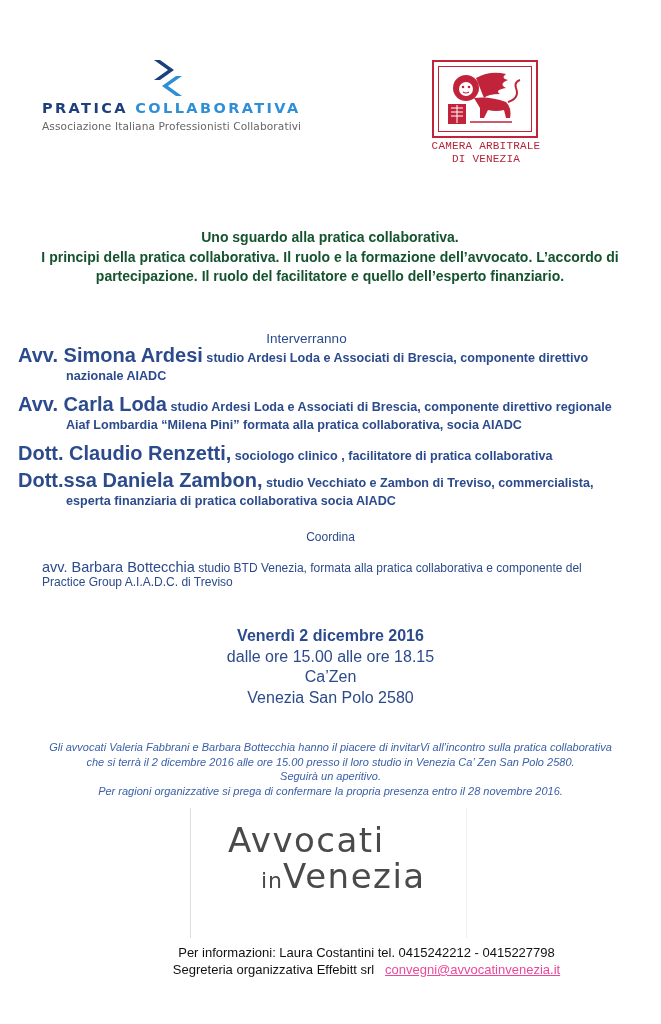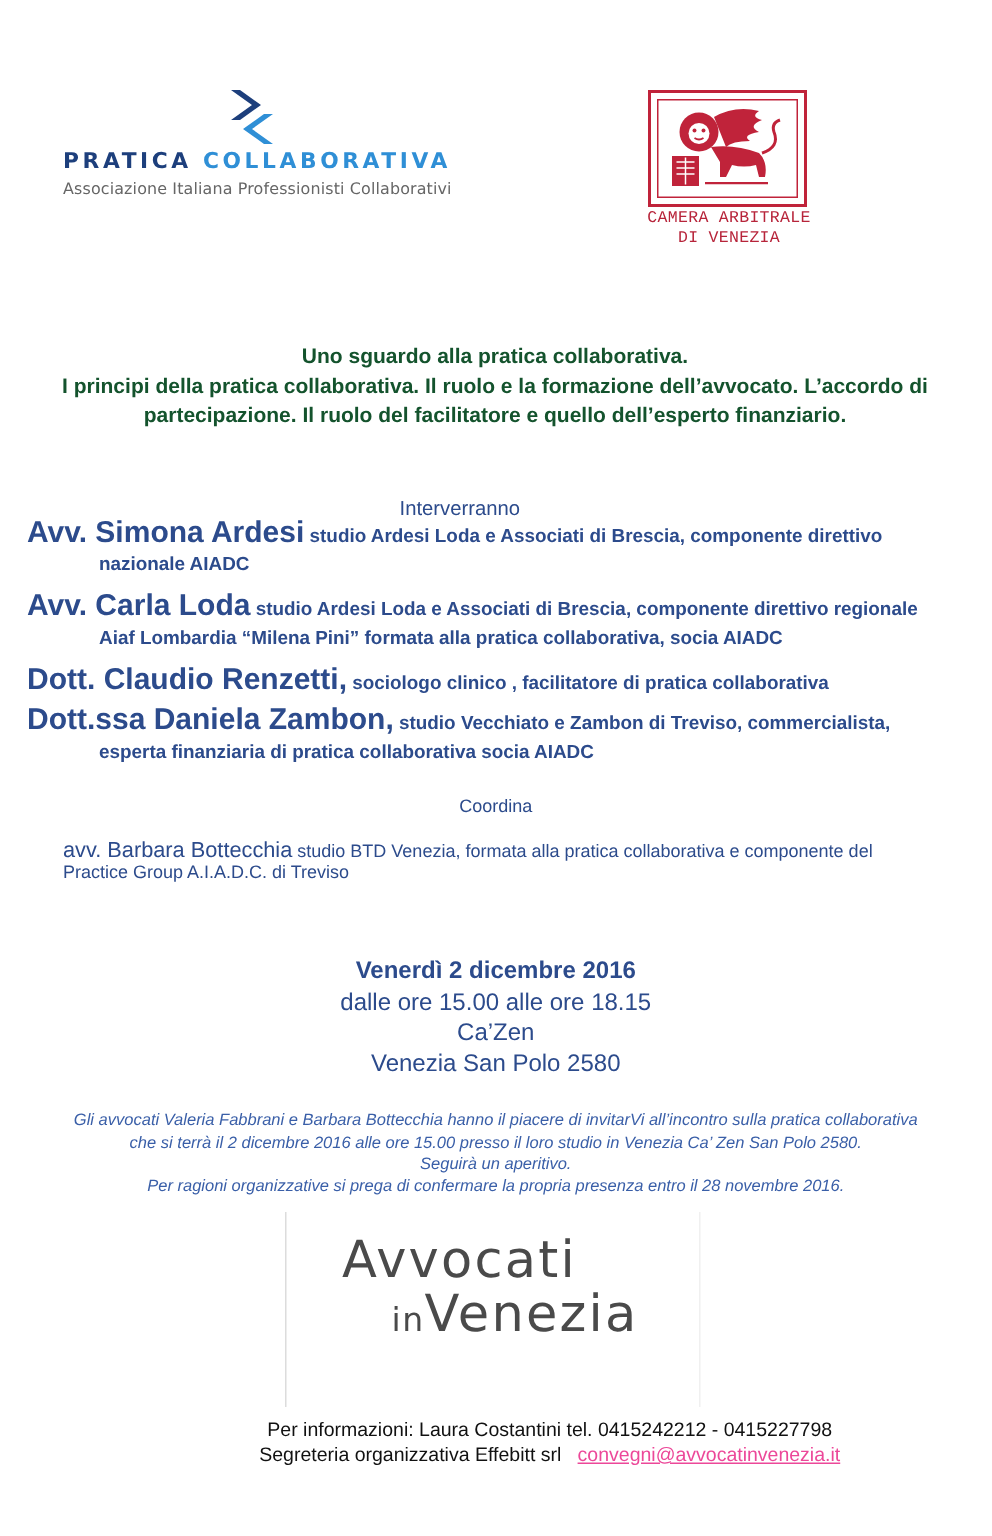--- a/index.html
+++ b/index.html
@@ -32,21 +32,21 @@
   #sp1 { top:344px; }
   #sp2 { top:393px; }
   #sp3 { top:442px; }
   #sp4 { top:469px; }
 
   #coordina-label { left:0; width:661px; top:530px; text-align:center; font-family:"Liberation Sans", sans-serif; font-size:12px; color:#2c4b8c; }
   #coord { left:19px; width:620px; top:560px; font-family:"Liberation Sans", sans-serif; color:#2c4b8c; font-size:12px; line-height:14px;margin-left:23px; }
   #coord .name { font-size:14.5px; }
 
   #event { left:0; width:661px; top:626px; text-align:center; font-family:"Liberation Sans", sans-serif; color:#2c4b8c; font-size:16px; line-height:20.5px; }
-  #event .date { font-weight:bold;margin-top:12px; }
+  #event .date { font-weight:bold; }
 
   #invite { left:15px; width:631px; top:740px; text-align:center; font-family:"Liberation Sans", sans-serif; font-style:italic; color:#3a5fa8; font-size:11px; line-height:14.5px; }
 
   #divider-left { left:190px; top:808px; width:1px; height:130px; background:#dcdcdc; }
   #divider-right { left:466px; top:808px; width:1px; height:130px; background:#f0f0f0; }
 
   #av-logo { left:228px; top:820px; width:200px; height:80px; }
   #av-line1 { left:0; top:0; font-family:"DejaVu Sans", sans-serif; font-size:34px; color:#4a4a4a; letter-spacing:1.5px; font-weight:normal; white-space:nowrap; }
   #av-line2 { left:0; top:36px; font-family:"DejaVu Sans", sans-serif; color:#4a4a4a; white-space:nowrap; }
   #av-in { font-size:22px; letter-spacing:1px;margin-left:33px; }

